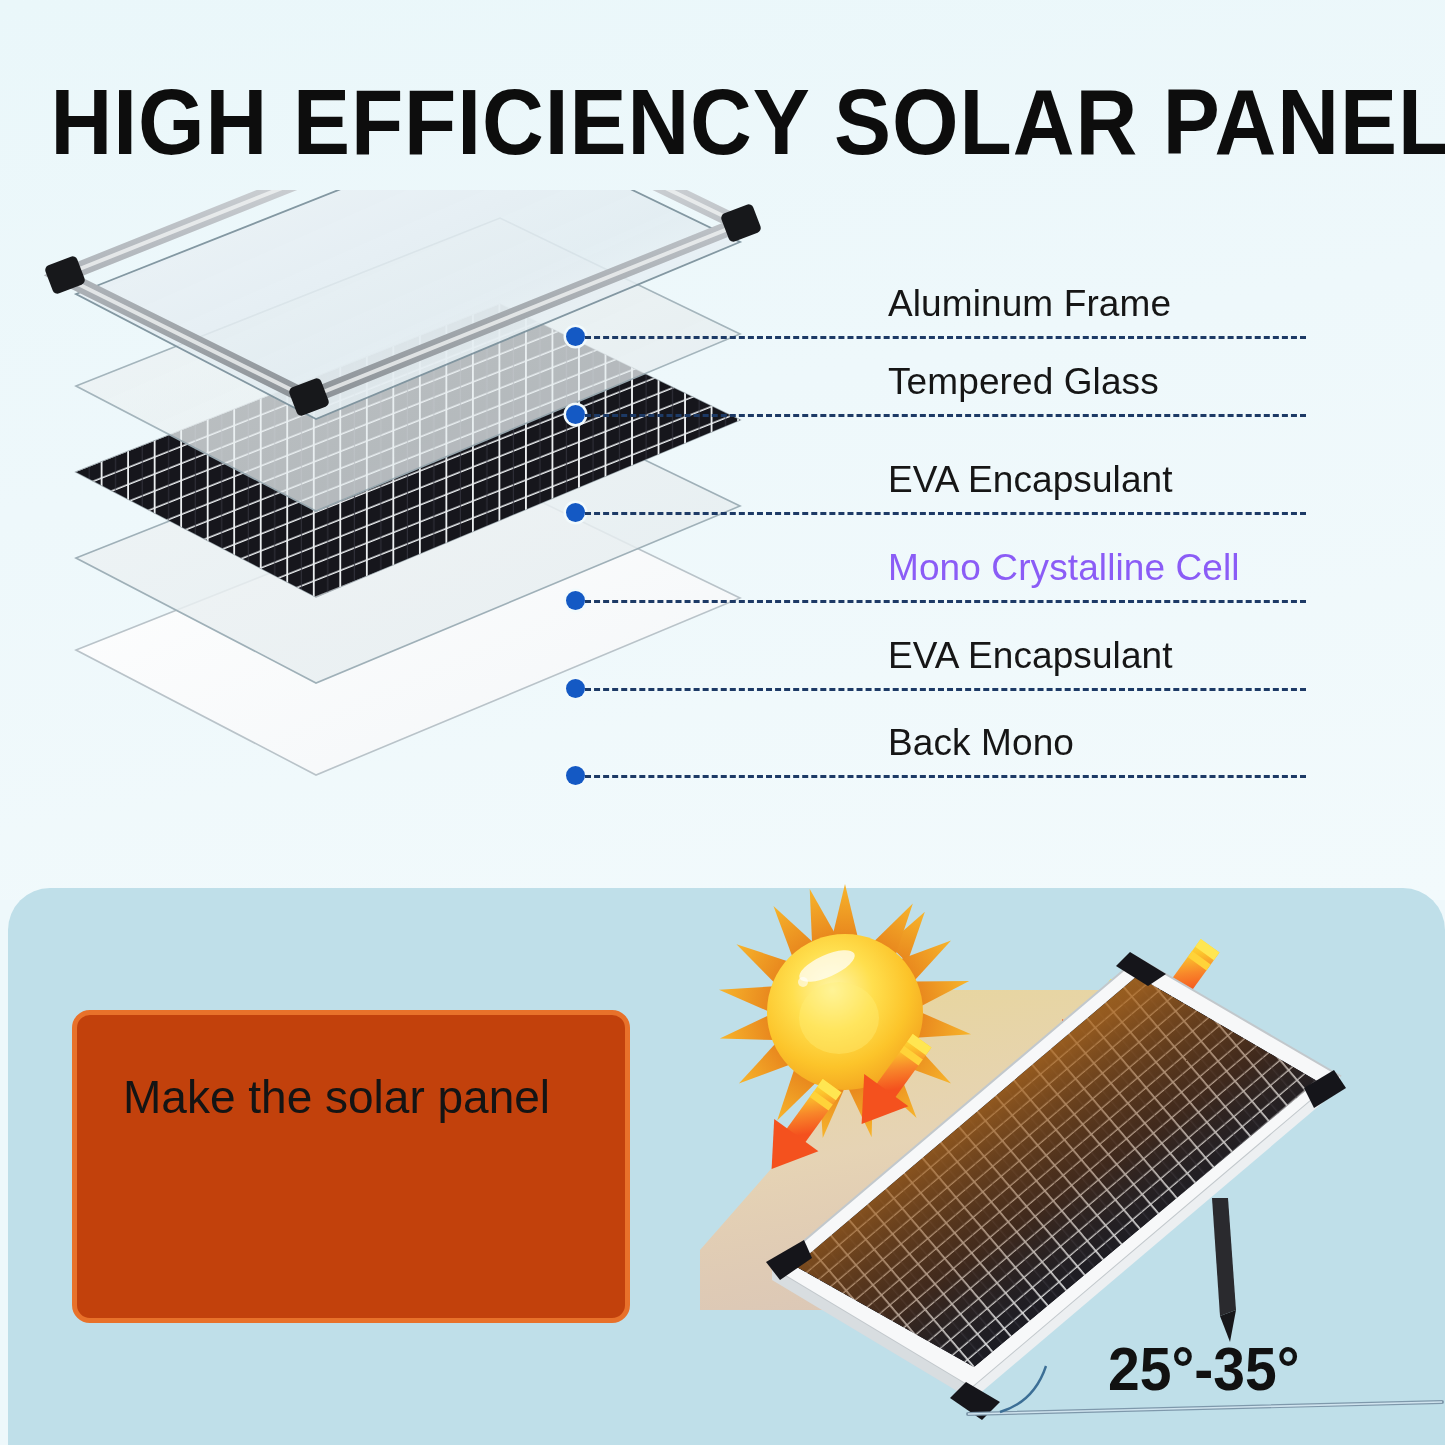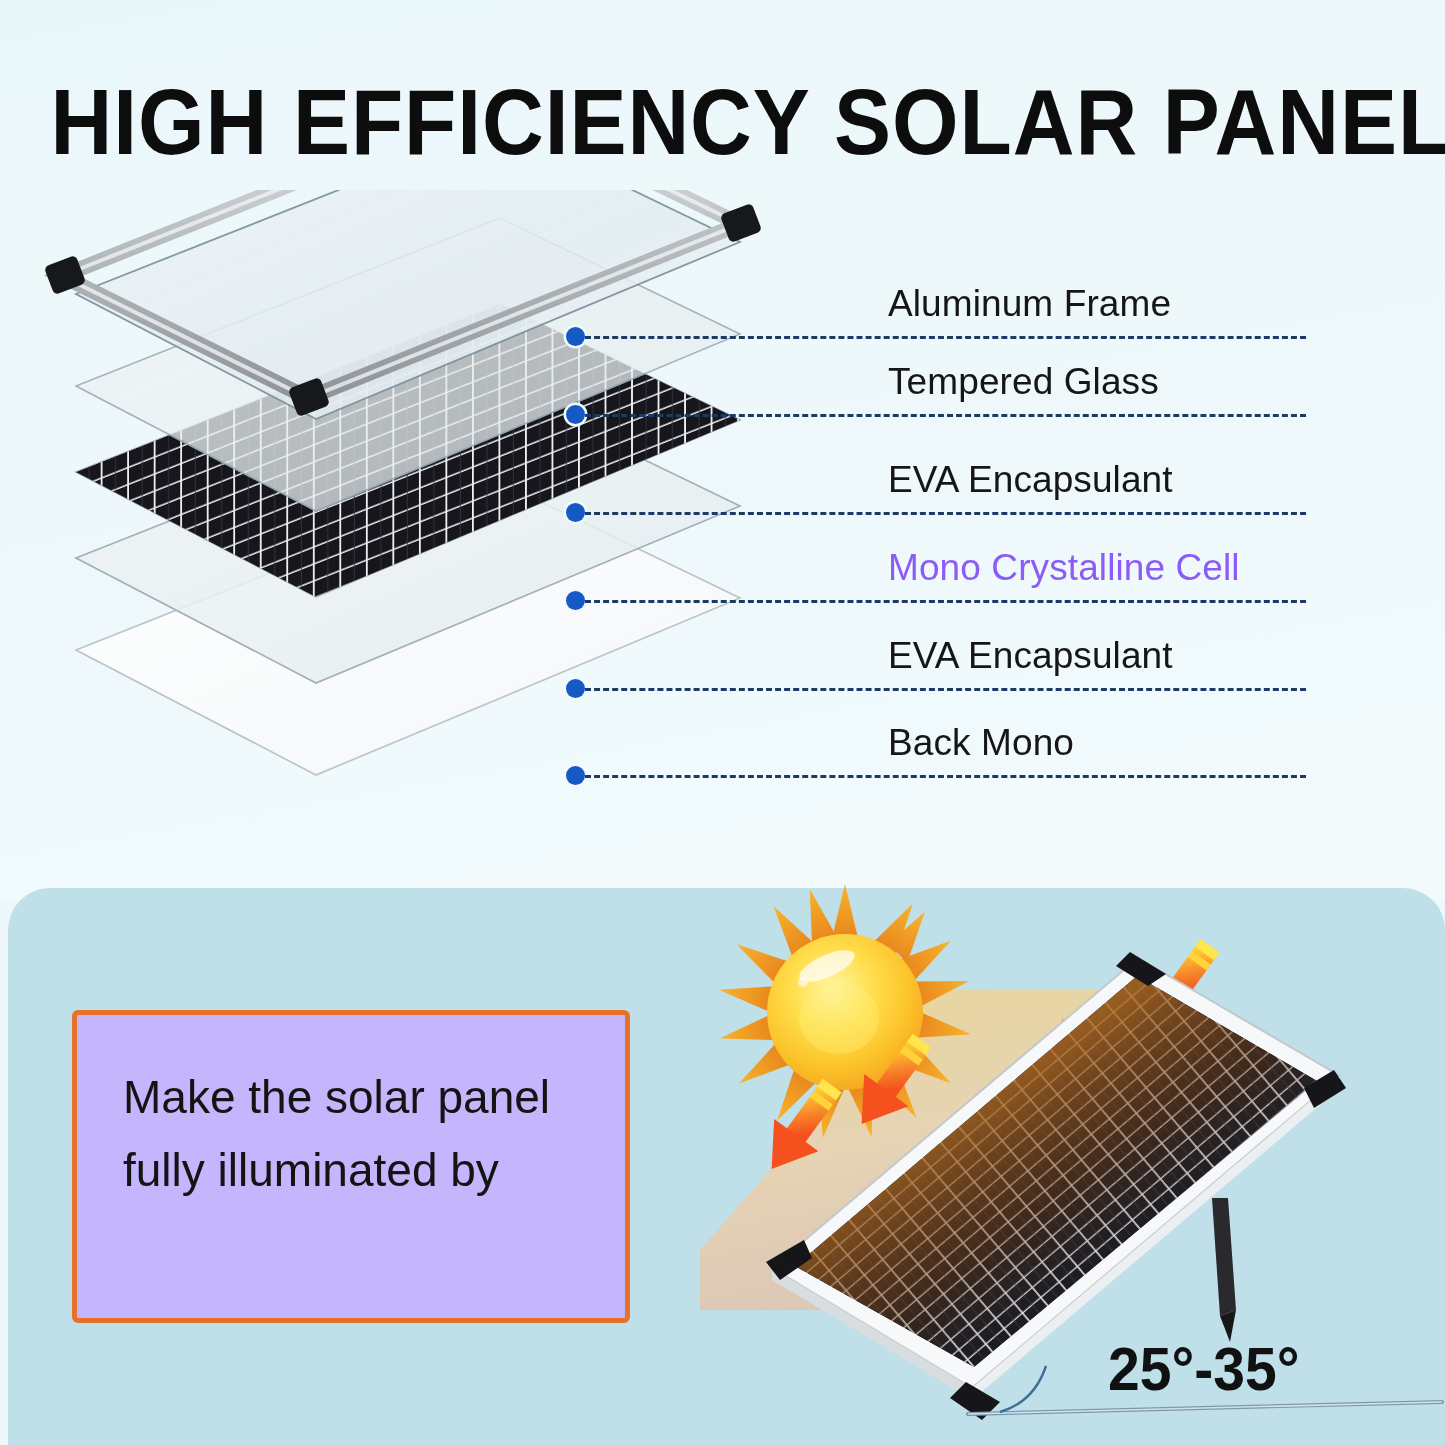--- a/index.html
+++ b/index.html
@@ -55,21 +55,21 @@
   .leader-label{
     position:absolute;left:322px;bottom:12px;
     font-size:37px;color:#161616;white-space:nowrap;
     letter-spacing:.1px;
   }
   .leader-label.hl{color:#8b5cf6;}
 
   
   .callout{
     position:absolute;left:72px;top:1010px;width:558px;height:313px;
-    background:#c4b5fd;border:5px solid #e8712a;border-radius:6px;
+    background:#c2410c;border:5px solid #e8712a;border-radius:18px;
     box-sizing:border-box;
     padding:46px 40px 0 46px;
   }
   .callout p{
     margin:0;font-size:46px;line-height:73px;color:#141414;
   }
 
   
   .illo{position:absolute;left:700px;top:880px;width:745px;height:565px;}
   .illo svg{display:block;}
@@ -201,21 +201,20 @@
     <div class="leader-row" style="top:775px;">
       <span class="leader-dot"></span>
       <span class="leader-line"></span>
       <span class="leader-label">Back Mono</span>
     </div>
 
   </div>
 
   <div class="callout">
     <p>Make the solar panel</p>
-    <p>fully illuminated by</p>
   </div>
 
   <div class="illo">
     <svg width="745" height="565" viewBox="0 0 745 565" xmlns="http://www.w3.org/2000/svg">
       <defs>
         <radialGradient id="sunBody" cx="42%" cy="36%" r="68%">
           <stop offset="0%" stop-color="#fff6a8"></stop>
           <stop offset="38%" stop-color="#ffdf4e"></stop>
           <stop offset="72%" stop-color="#fcc42a"></stop>
           <stop offset="100%" stop-color="#f3a420"></stop>

